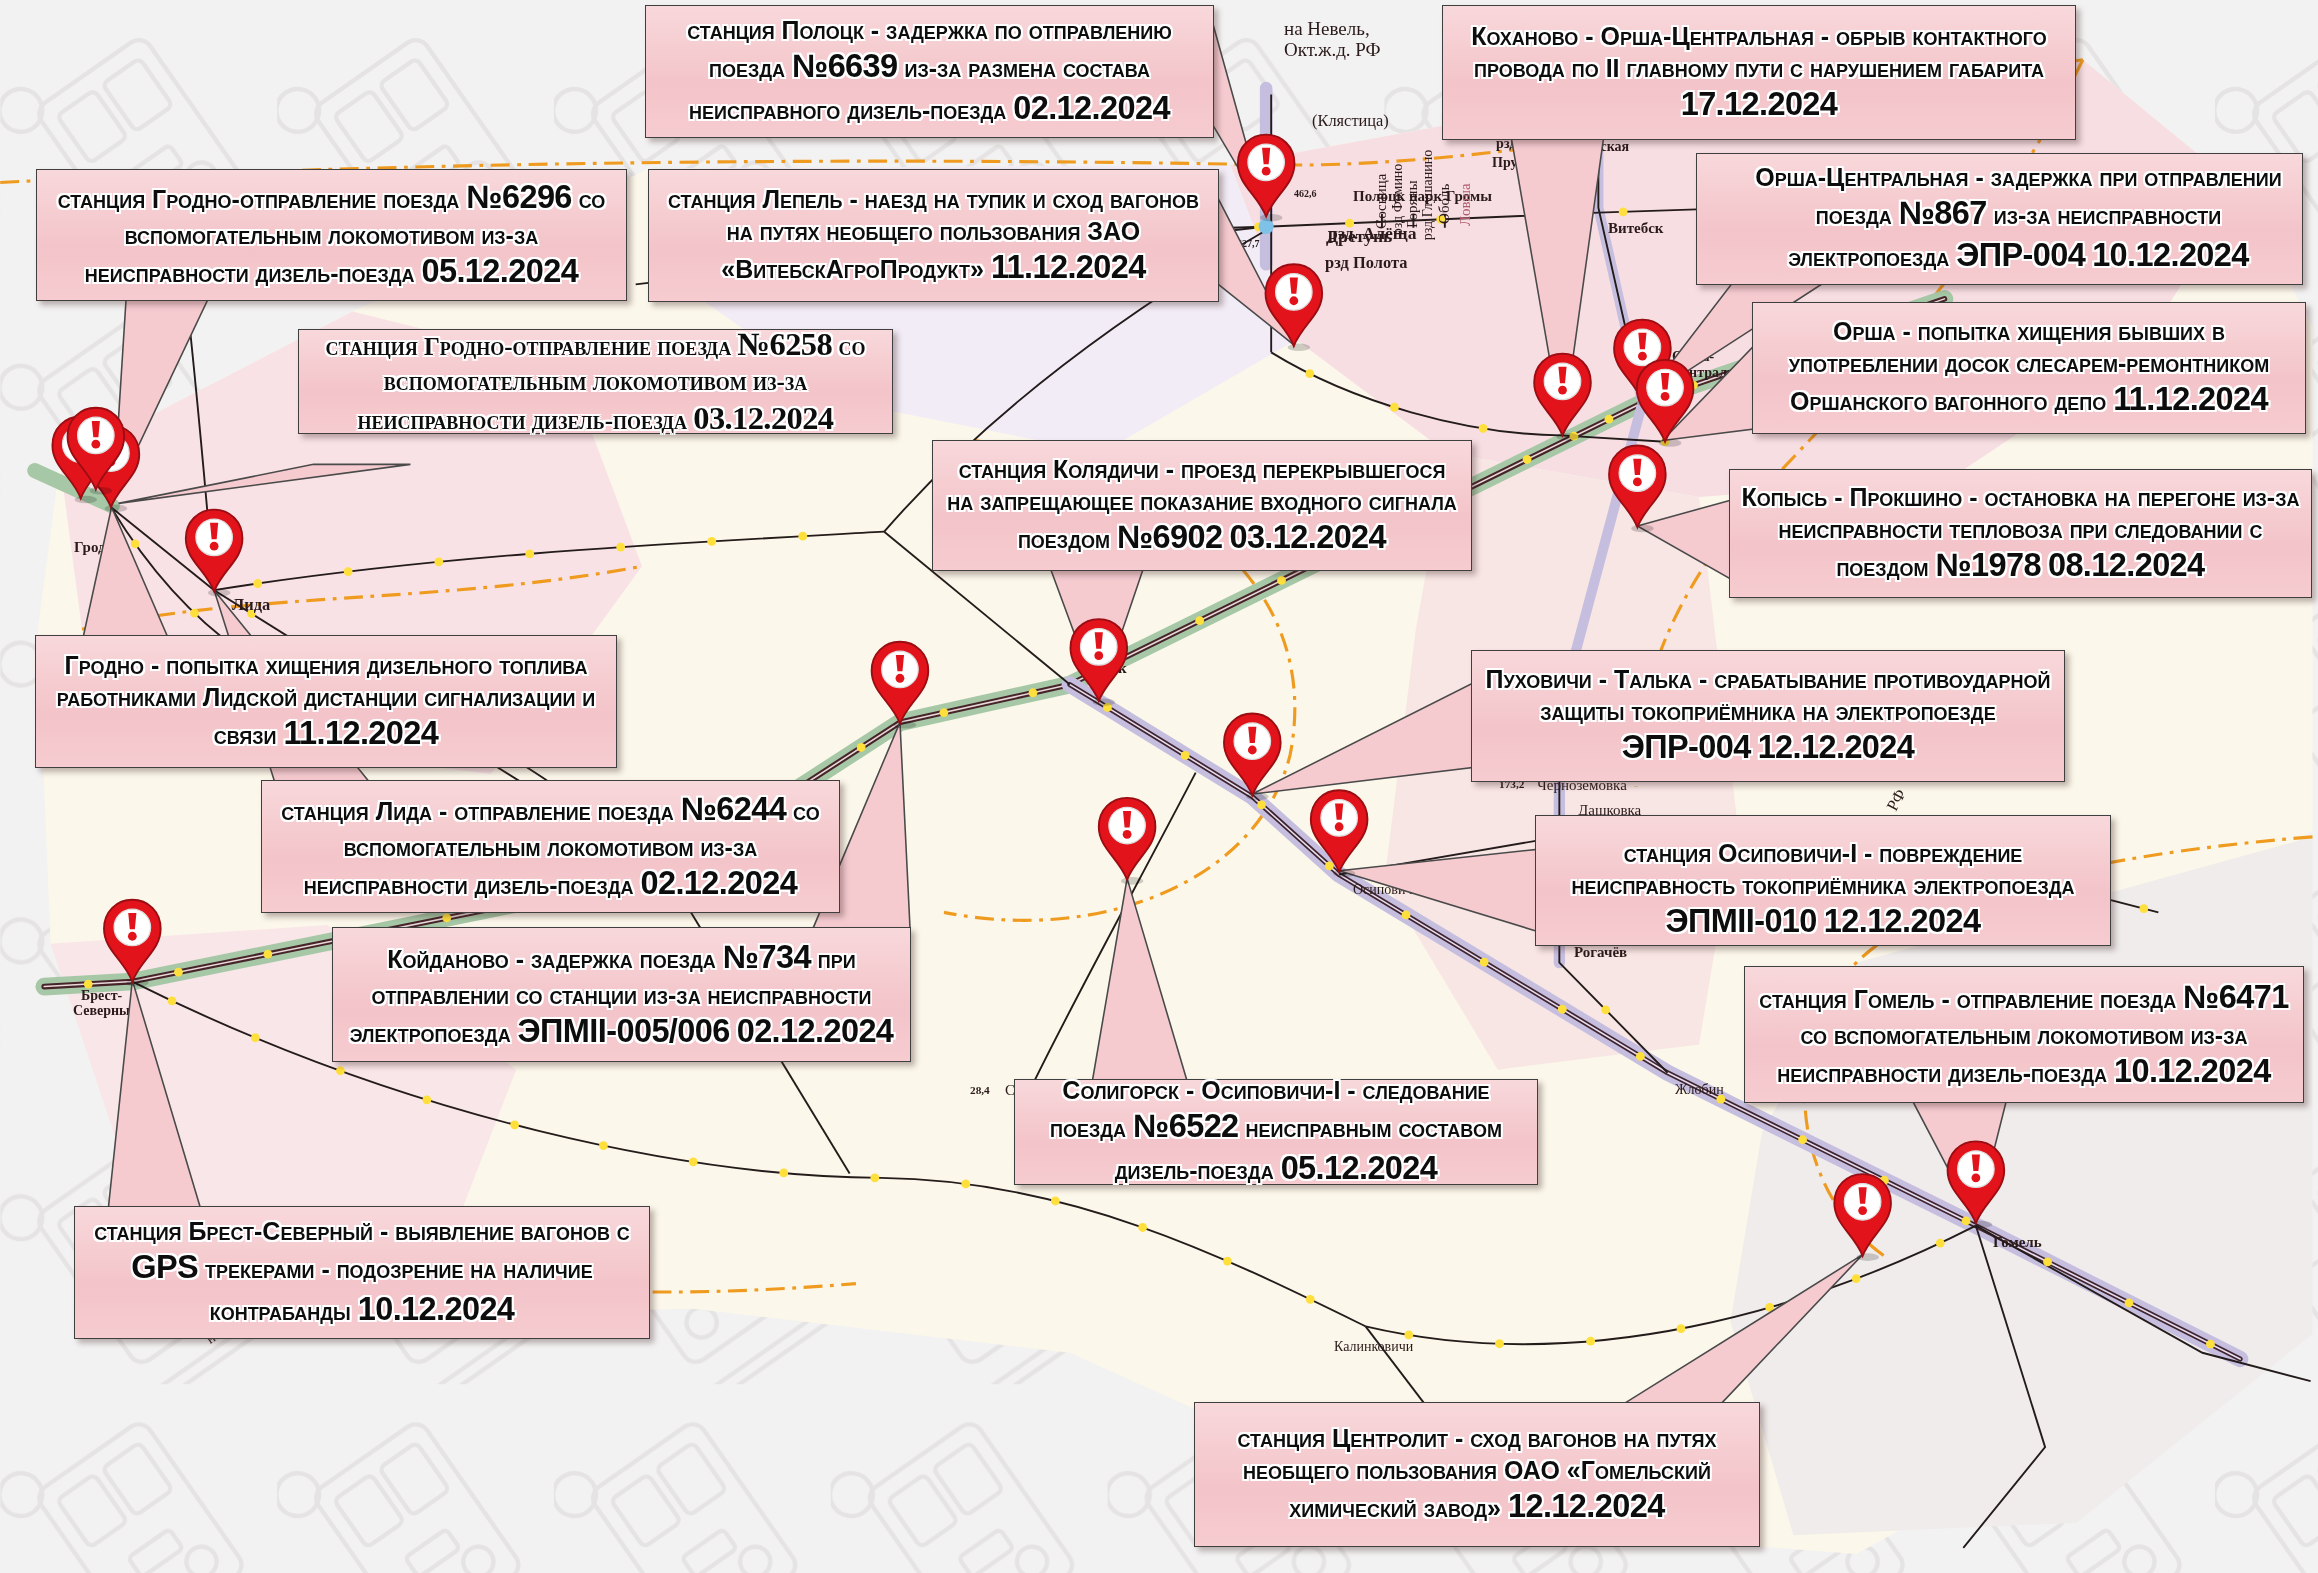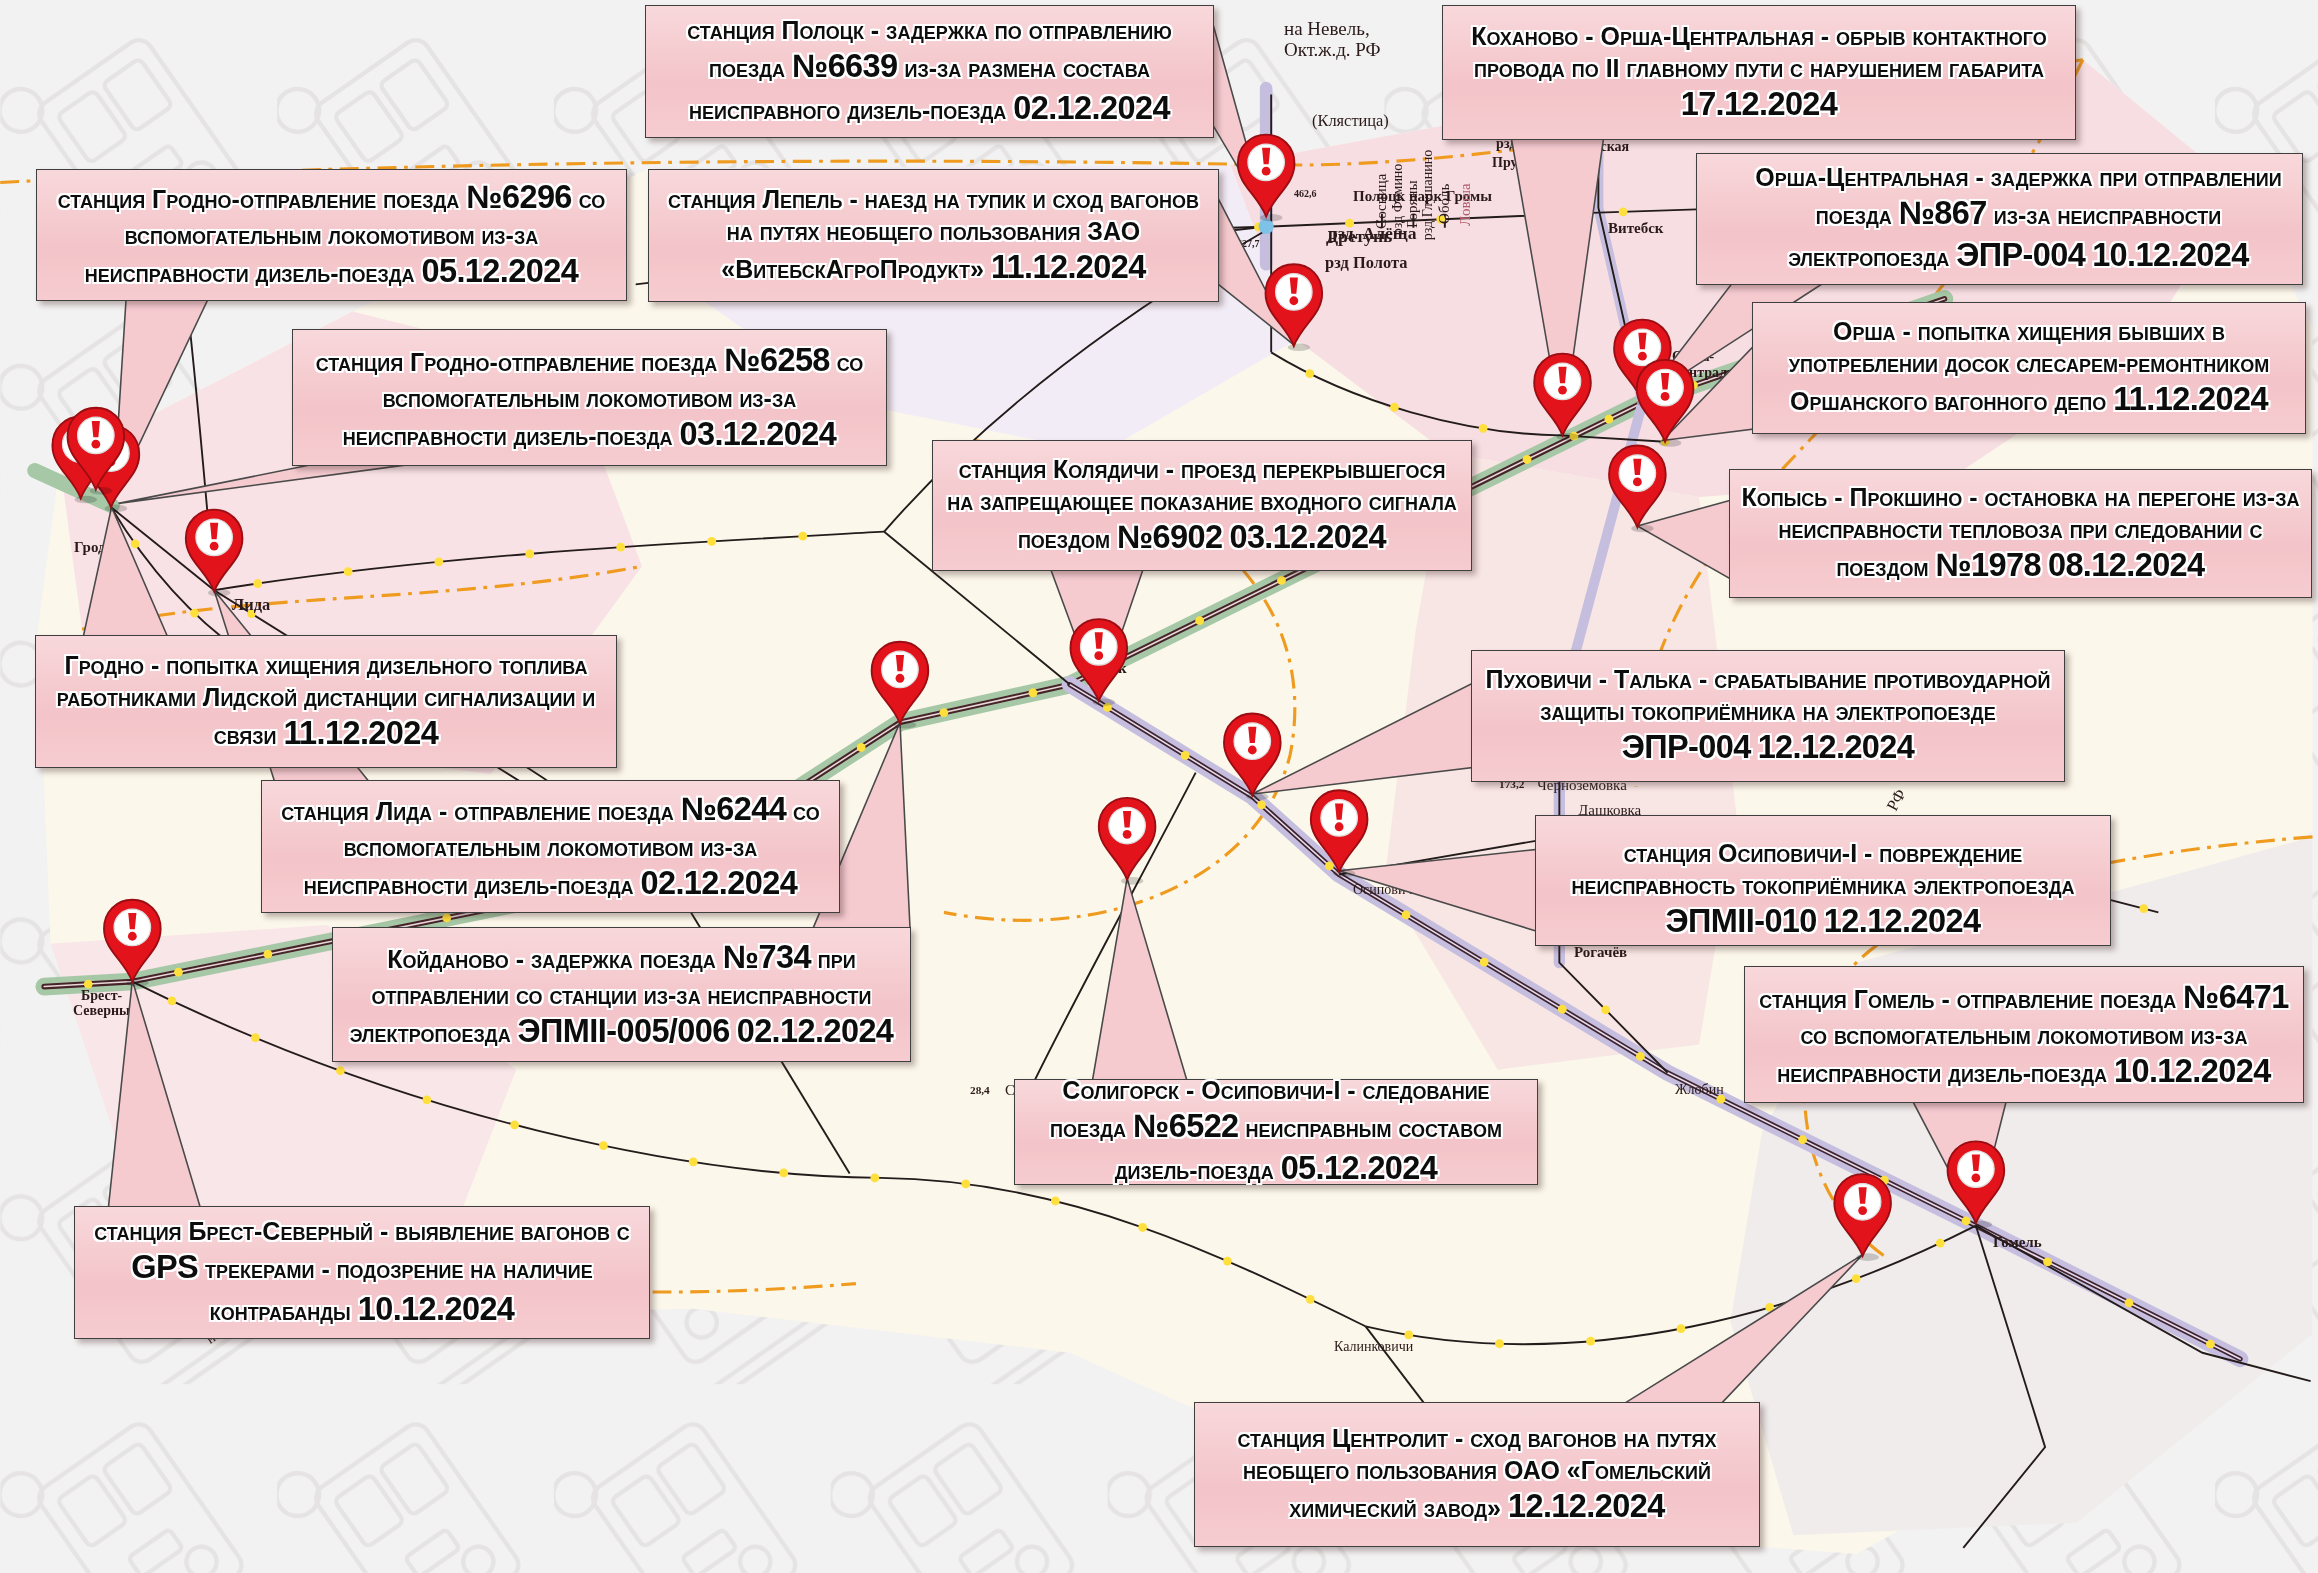--- a/index.html
+++ b/index.html
@@ -324,21 +324,21 @@
       </div>
     <div class="callout" style="left:36px;top:169px;width:591px;height:132px;">
       <span class="callout-text">станция Гродно-отправление поезда <span class="num">№6296</span> со вспомогательным локомотивом из-за неисправности дизель-поезда <span class="num">05.12.2024</span></span>
       </div>
     <div class="callout" style="left:648px;top:169px;width:571px;height:133px;">
       <span class="callout-text">станция Лепель - наезд на тупик и сход вагонов на путях необщего пользования ЗАО «ВитебскАгроПродукт» <span class="num">11.12.2024</span></span>
       </div>
     <div class="callout" style="left:1696px;top:153px;width:607px;height:132px;padding-left:48px;">
       <span class="callout-text">Орша-Центральная - задержка при отправлении поезда <span class="num">№867</span> из-за неисправности электропоезда <span class="num">ЭПР-004</span> <span class="num">10.12.2024</span></span>
       </div>
-    <div class="callout" style="left:292px;top:329px;width:595px;height:137px;">
+    <div class="callout" style="left:298px;top:329px;width:595px;height:105px;font-family:Liberation Serif, serif;">
       <span class="callout-text">станция Гродно-отправление поезда <span class="num">№6258</span> со вспомогательным локомотивом из-за неисправности дизель-поезда <span class="num">03.12.2024</span></span>
       </div>
     <div class="callout" style="left:1752px;top:302px;width:554px;height:132px;">
       <span class="callout-text">Орша - попытка хищения бывших в употреблении досок слесарем-ремонтником Оршанского вагонного депо <span class="num">11.12.2024</span></span>
       </div>
     <div class="callout" style="left:932px;top:440px;width:540px;height:131px;">
       <span class="callout-text">станция Колядичи - проезд перекрывшегося на запрещающее показание входного сигнала поездом <span class="num">№6902</span> <span class="num">03.12.2024</span></span>
       </div>
     <div class="callout" style="left:1729px;top:469px;width:583px;height:129px;">
       <span class="callout-text">Копысь - Прокшино - остановка на перегоне из-за неисправности тепловоза при следовании с поездом <span class="num">№1978</span> <span class="num">08.12.2024</span></span>

